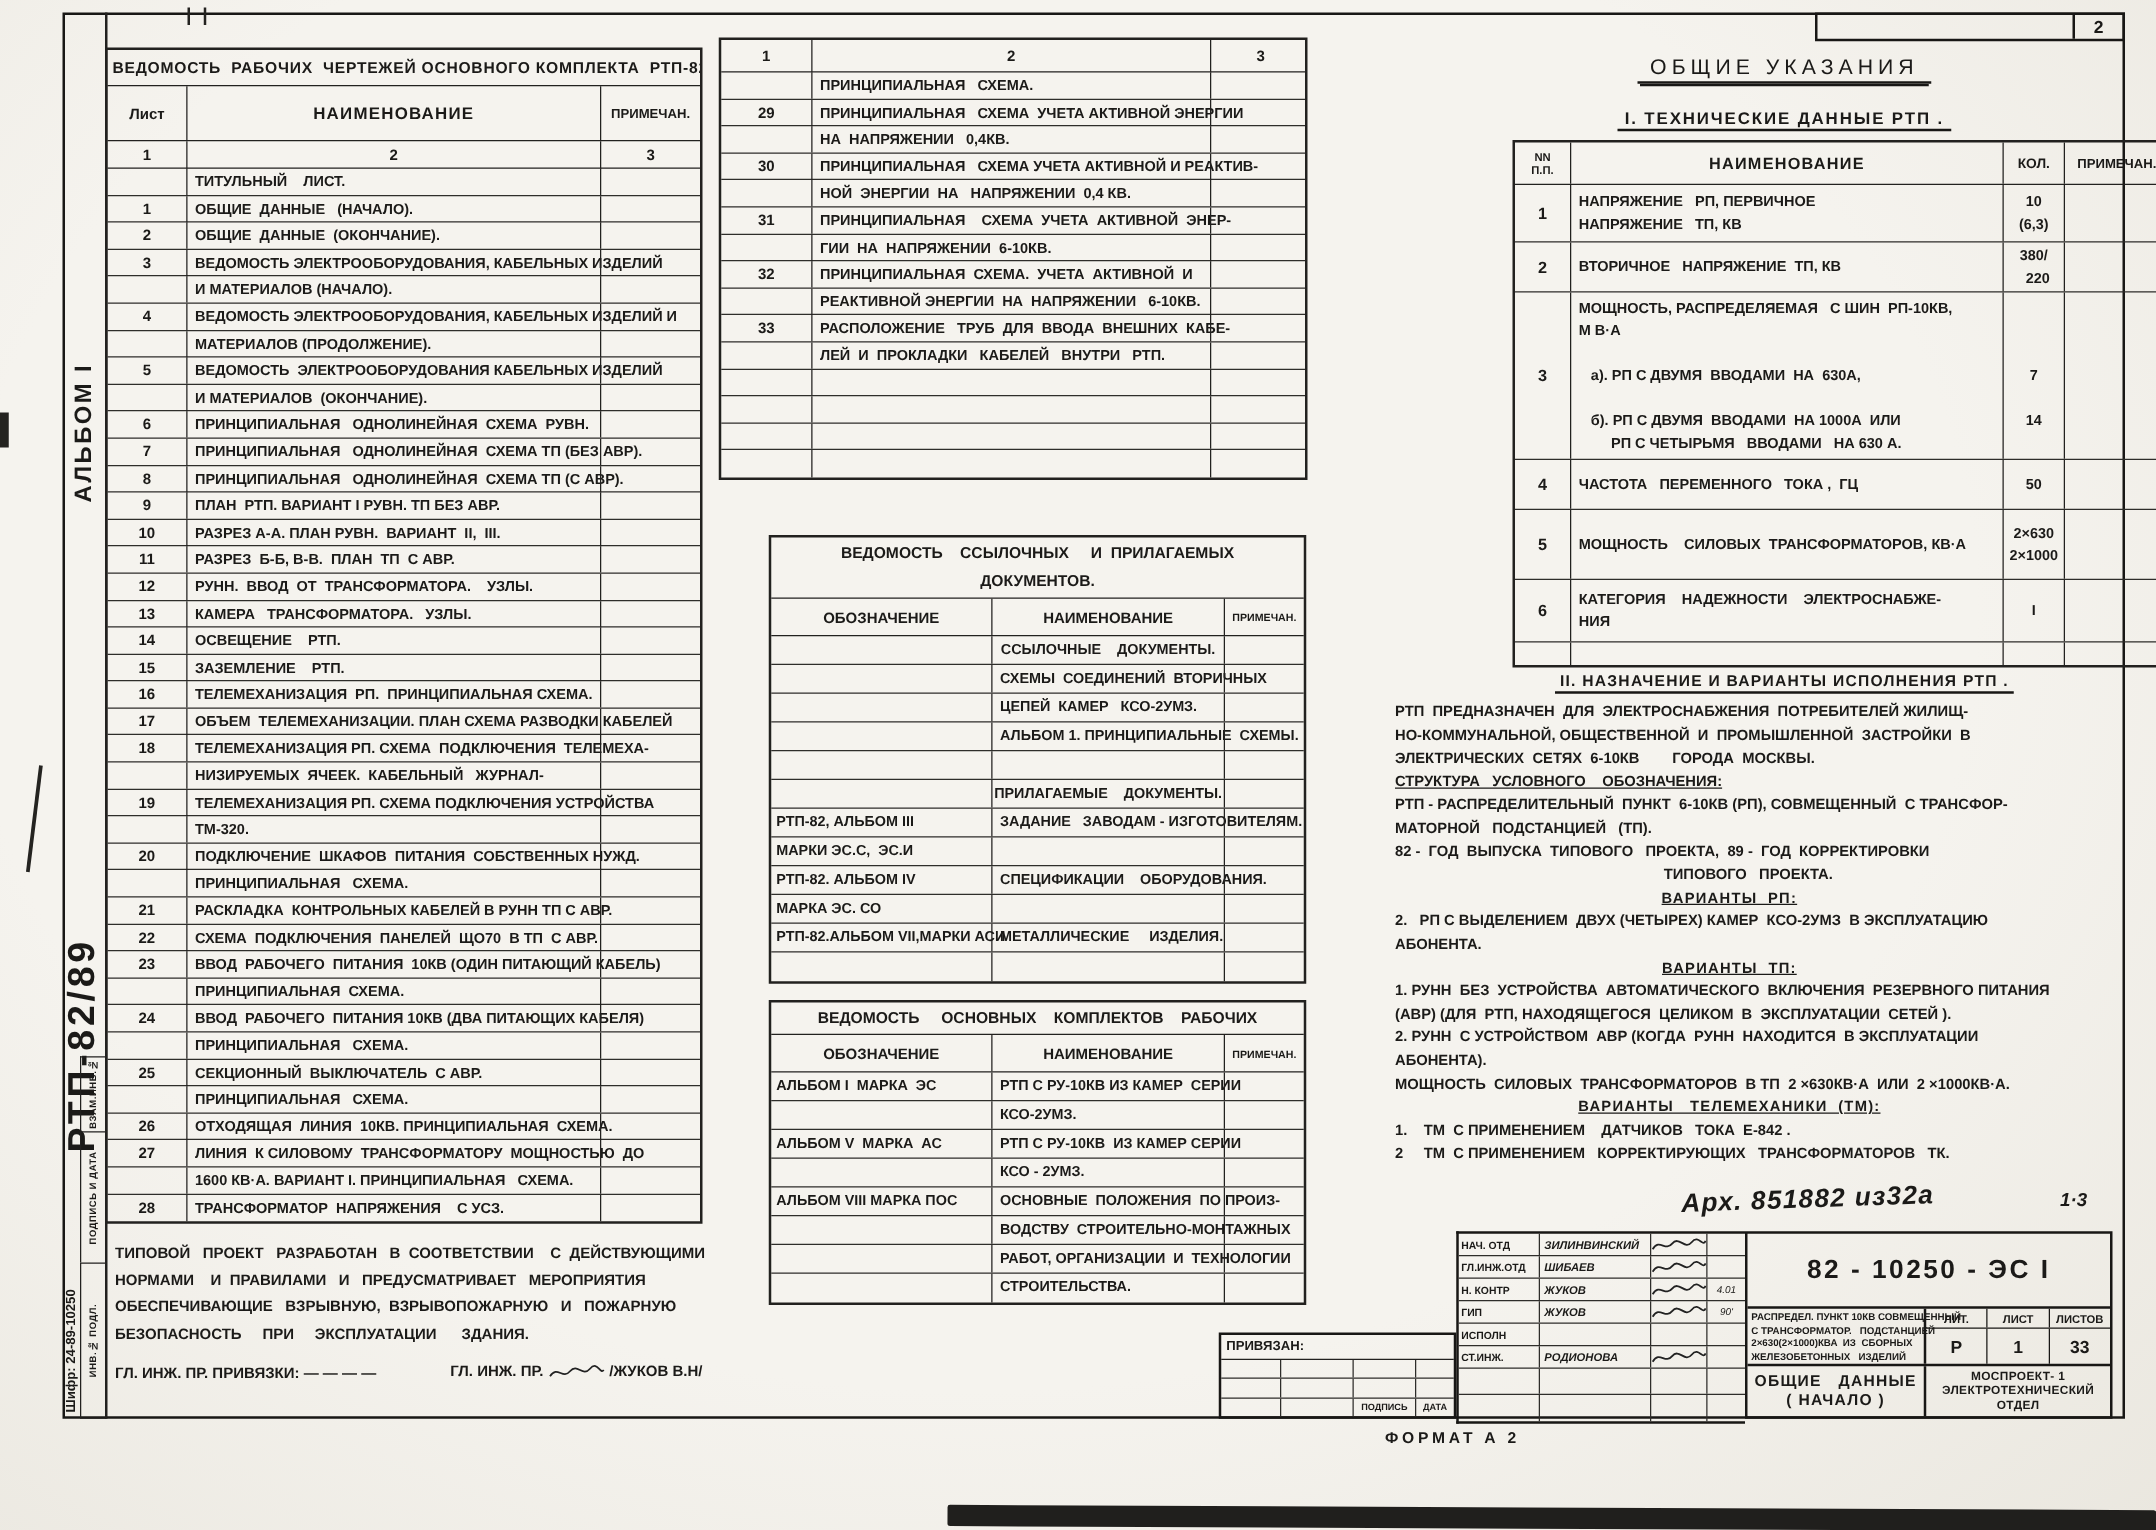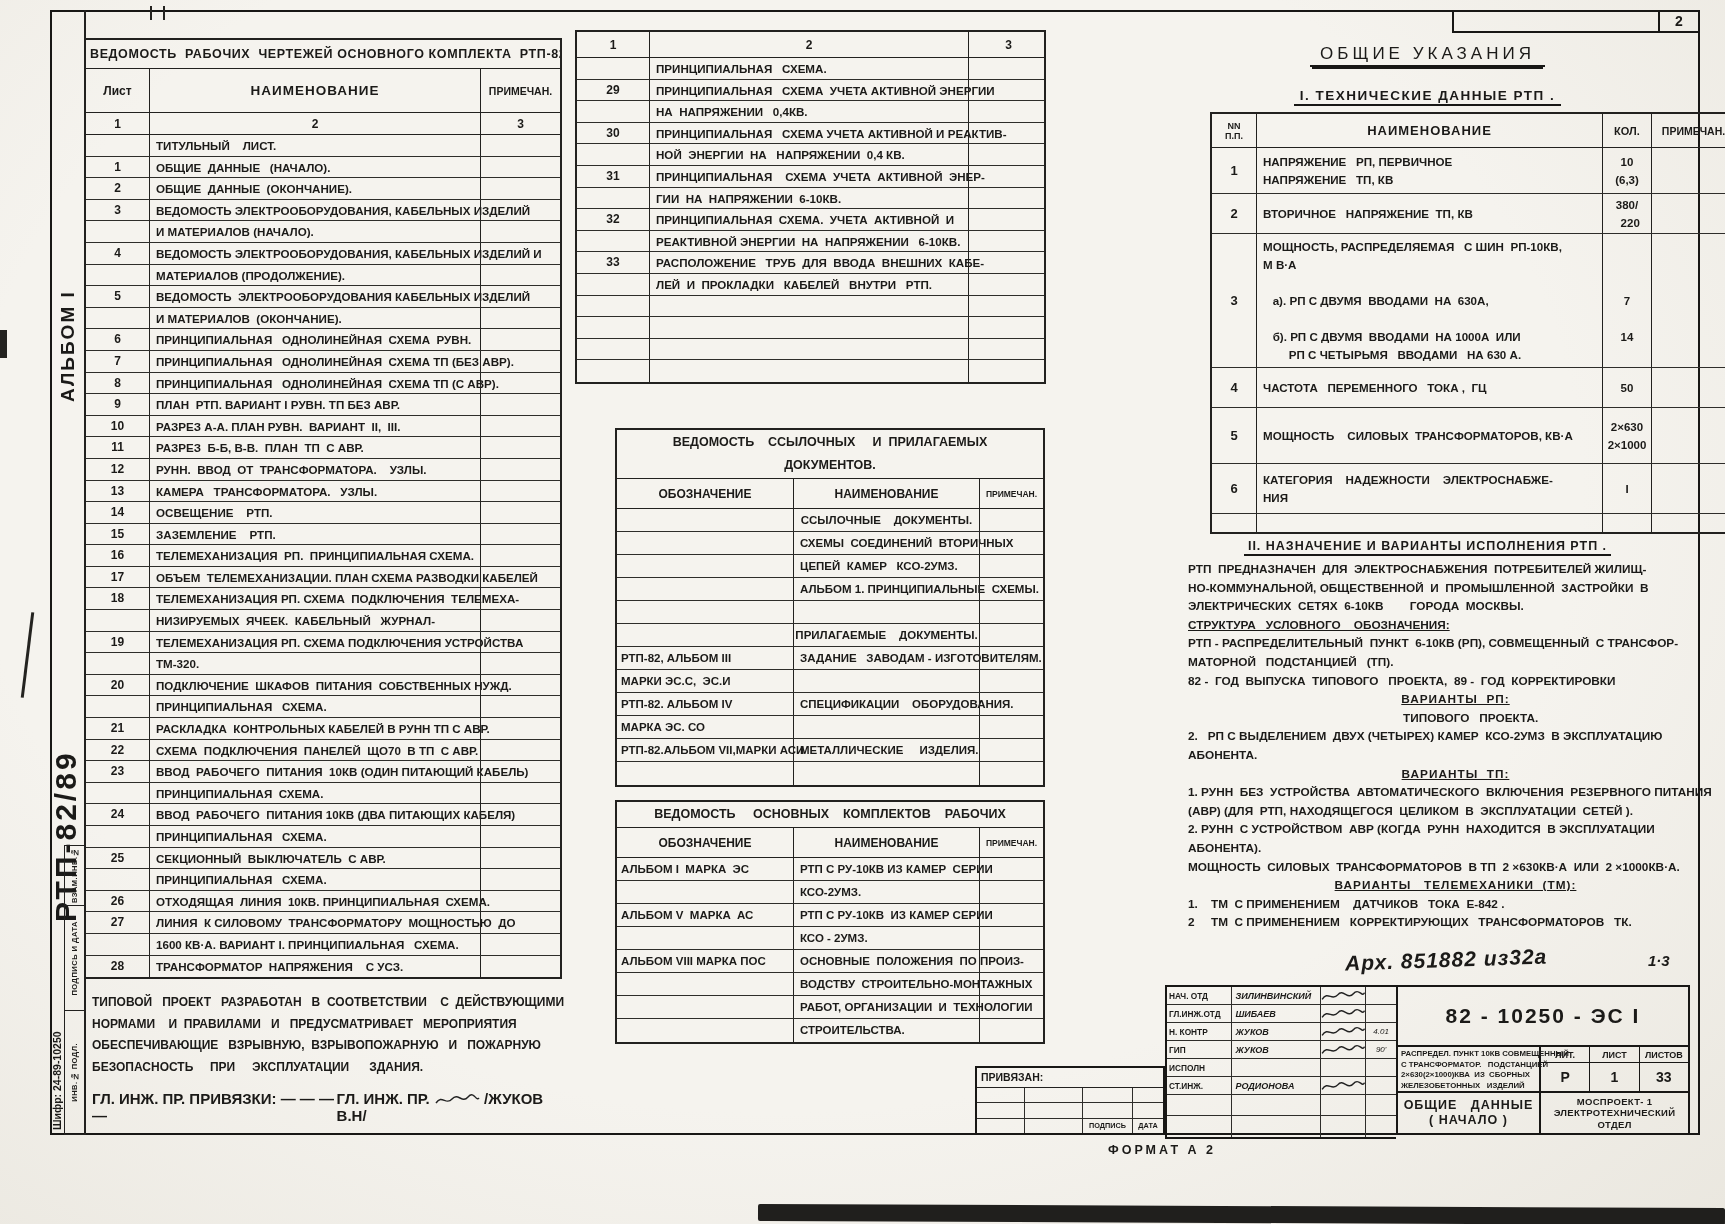--- a/index.html
+++ b/index.html
@@ -43,41 +43,41 @@
   .drow{display:grid;height:23px;border-bottom:1.2px solid #2e2d2a}
   .drow:last-child{border-bottom:none}
   .drow .c{line-height:22px;font-weight:bold;white-space:pre;font-size:11.5px}
   .ccode{padding-left:4px;border-right:1.5px solid #22211f}
   .cname2{padding-left:6px}
   .cname2.center{text-align:center;padding-left:0}
   .cnote2{border-left:1.5px solid #22211f}
   
   .lfoot{position:absolute;left:92px;top:992px;width:468px}
   .fline{font-size:12px;font-weight:bold;line-height:21.5px;white-space:pre}
-  .sigrow{position:absolute;left:92px;top:1090px;width:470px;display:flex;justify-content:space-between;font-size:15px;font-weight:bold;align-items:flex-end}
+  .sigrow{position:absolute;left:92px;top:1090px;width:470px;display:flex;justify-content:space-between;font-size:12px;font-weight:bold;align-items:flex-end}
   .scrib{width:46px;height:14px;vertical-align:middle}
   
   .h1{position:absolute;left:1165px;top:44px;width:525px;text-align:center}
   .h1 span{font-size:17px;font-weight:normal;letter-spacing:4px;border-bottom:2.5px solid #181715;padding:0 10px 2px;box-shadow:0 4px 0 -2px #181715}
   .h2{position:absolute;left:1165px;top:86px;width:525px;text-align:center}
   .h2 span{font-size:13.5px;font-weight:bold;letter-spacing:1.5px;border-bottom:2px solid #181715;padding:0 6px 1px}
   .tech{position:absolute;left:1210px;top:112px;width:525px;border:2px solid #22211f}
   .thead{display:grid;grid-template-columns:45px 345px 50px 83px;height:34px;border-bottom:1.8px solid #22211f;font-weight:bold}
   .thead div{display:flex;align-items:center;justify-content:center;text-align:center}
   .trow{display:grid;grid-template-columns:45px 345px 50px 83px;border-bottom:1.4px solid #2e2d2a}
   .trow:last-child{border-bottom:none}
   .tc{display:flex;flex-direction:column;justify-content:center}
   .tnum{align-items:center;font-size:13px;font-weight:bold;border-right:1.5px solid #22211f}
   .tname{padding-left:6px}
   .tl{font-size:11.6px;font-weight:bold;line-height:18px;white-space:pre;min-height:18px}
   .tqty{border-left:1.5px solid #22211f;border-right:1.5px solid #22211f;align-items:center}
   .tq{font-size:11.5px}
   .s2h{position:absolute;left:1165px;top:536px;width:525px;text-align:center}
   .s2h span{font-size:12.5px;font-weight:bold;letter-spacing:1px;border-bottom:2px solid #181715;padding:0 4px 1px}
-  .s2{position:absolute;left:1188px;top:560px;width:535px}
+  .s2{position:absolute;left:1116px;top:560px;width:535px}
   .l2{font-size:11.8px;font-weight:bold;line-height:18.6px;white-space:pre}
   .s-u{text-decoration:underline}
   .s-c{text-align:center;text-decoration:underline;letter-spacing:1px}
   .s-i{padding-left:215px}
   
   .arch{position:absolute;left:1345px;top:948px;font-size:21px;font-style:italic;font-weight:bold;transform:rotate(-2deg);letter-spacing:1px}
   .arch2{position:absolute;left:1648px;top:952px;font-size:15px;font-style:italic;font-weight:bold}
   
   .sgrid{position:absolute;left:1165px;top:985px;width:231px;border:2px solid #181715;border-right:none}
   .srow{display:flex;height:18px;border-bottom:1.2px solid #2e2d2a}
@@ -719,22 +719,22 @@
 
   <div class="s2h"><span>II. НАЗНАЧЕНИЕ   И  ВАРИАНТЫ  ИСПОЛНЕНИЯ   РТП .</span></div>
   <div class="s2">
       <div class="l2 s-p">РТП  ПРЕДНАЗНАЧЕН  ДЛЯ  ЭЛЕКТРОСНАБЖЕНИЯ  ПОТРЕБИТЕЛЕЙ ЖИЛИЩ-</div>
       <div class="l2 s-p">НО-КОММУНАЛЬНОЙ, ОБЩЕСТВЕННОЙ  И  ПРОМЫШЛЕННОЙ  ЗАСТРОЙКИ  В</div>
       <div class="l2 s-p">ЭЛЕКТРИЧЕСКИХ  СЕТЯХ  6-10КВ        ГОРОДА  МОСКВЫ.</div>
       <div class="l2 s-u">СТРУКТУРА   УСЛОВНОГО    ОБОЗНАЧЕНИЯ:</div>
       <div class="l2 s-p">РТП - РАСПРЕДЕЛИТЕЛЬНЫЙ  ПУНКТ  6-10КВ (РП), СОВМЕЩЕННЫЙ  С ТРАНСФОР-</div>
       <div class="l2 s-p">МАТОРНОЙ   ПОДСТАНЦИЕЙ   (ТП).</div>
       <div class="l2 s-p">82 -  ГОД  ВЫПУСКА  ТИПОВОГО   ПРОЕКТА,  89 -  ГОД  КОРРЕКТИРОВКИ</div>
+      <div class="l2 s-i">ТИПОВОГО   ПРОЕКТА.</div>
       <div class="l2 s-c">ВАРИАНТЫ  РП:</div>
-      <div class="l2 s-i">ТИПОВОГО   ПРОЕКТА.</div>
       <div class="l2 s-p">2.   РП С ВЫДЕЛЕНИЕМ  ДВУХ (ЧЕТЫРЕХ) КАМЕР  КСО-2УМЗ  В ЭКСПЛУАТАЦИЮ</div>
       <div class="l2 s-p">АБОНЕНТА.</div>
       <div class="l2 s-c">ВАРИАНТЫ  ТП:</div>
       <div class="l2 s-p">1. РУНН  БЕЗ  УСТРОЙСТВА  АВТОМАТИЧЕСКОГО  ВКЛЮЧЕНИЯ  РЕЗЕРВНОГО ПИТАНИЯ</div>
       <div class="l2 s-p">(АВР) (ДЛЯ  РТП, НАХОДЯЩЕГОСЯ  ЦЕЛИКОМ  В  ЭКСПЛУАТАЦИИ  СЕТЕЙ ).</div>
       <div class="l2 s-p">2. РУНН  С УСТРОЙСТВОМ  АВР (КОГДА  РУНН  НАХОДИТСЯ  В ЭКСПЛУАТАЦИИ</div>
       <div class="l2 s-p">АБОНЕНТА).</div>
       <div class="l2 s-p">МОЩНОСТЬ  СИЛОВЫХ  ТРАНСФОРМАТОРОВ  В ТП  2 ×630КВ·А  ИЛИ  2 ×1000КВ·А.</div>
       <div class="l2 s-c">ВАРИАНТЫ   ТЕЛЕМЕХАНИКИ  (ТМ):</div>
       <div class="l2 s-p">1.    ТМ  С ПРИМЕНЕНИЕМ    ДАТЧИКОВ   ТОКА  Е-842 .</div>

